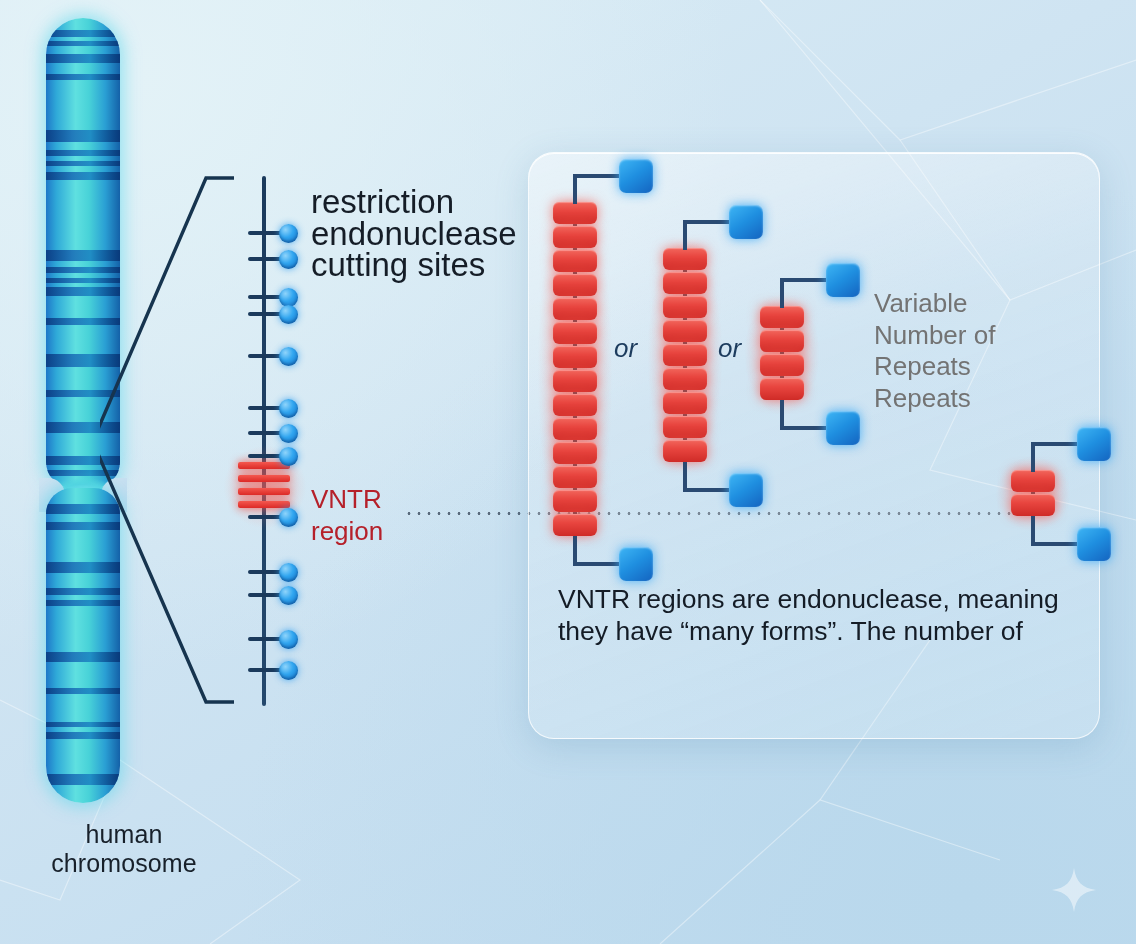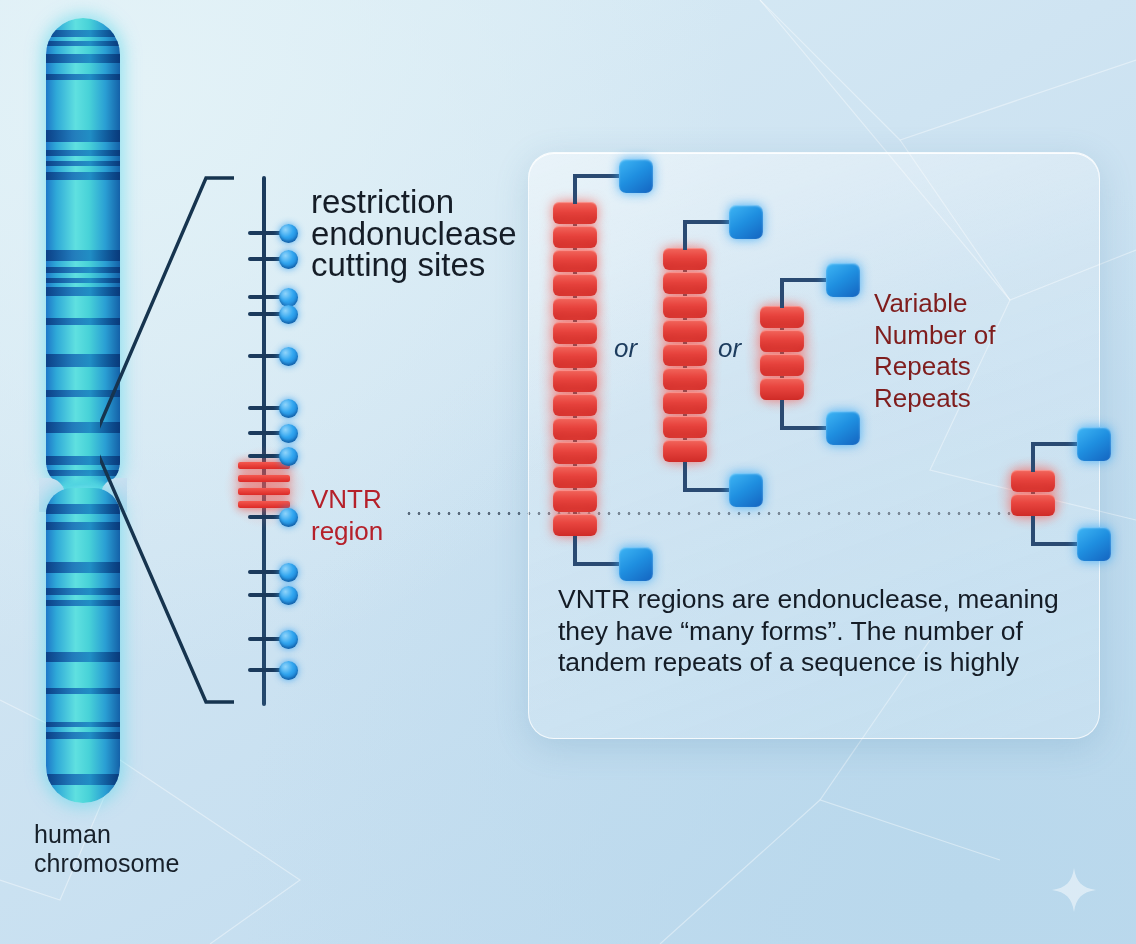--- a/index.html
+++ b/index.html
@@ -24,21 +24,21 @@
   #chr-arm-p{top:10px;height:470px;border-radius:37px 37px 26px 26px;}
   #chr-arm-q{top:480px;height:315px;border-radius:26px 26px 37px 37px;}
   .chr-band{position:absolute;left:0;width:74px;
     background:linear-gradient(90deg,rgba(10,60,130,.92) 0%,rgba(24,105,180,.85) 35%,rgba(20,120,190,.75) 60%,rgba(8,55,120,.95) 100%);}
   .chr-waist{position:absolute;left:12px;top:470px;width:74px;height:34px;
     background:radial-gradient(ellipse at 50% 50%, #8ff0ee 0%, #4fd3dd 45%, rgba(180,225,240,0) 72%);}
   .chr-waist:before,.chr-waist:after{content:"";position:absolute;width:26px;height:34px;
     background:linear-gradient(135deg,#cfe4f2,#bcd9ee);}
   .chr-waist:before{left:-7px;border-radius:0 22px 22px 0;}
   .chr-waist:after{right:-7px;border-radius:22px 0 0 22px;}
-  #chromosome-caption{position:absolute;left:0;top:812px;width:180px;
+  #chromosome-caption{position:absolute;left:0;top:812px;width:180px;text-align:center;
     font-size:25px;line-height:29px;color:#17202a;letter-spacing:.1px;}
 
   
   #bracket-svg{position:absolute;left:100px;top:160px;width:170px;height:560px;}
 
   
   #map-axis{position:absolute;left:262px;top:176px;width:4px;height:530px;
     background:linear-gradient(180deg,#1b3a5c,#24486d);border-radius:2px;}
   .cut-site{position:absolute;}
   .cut-tick{position:absolute;height:4px;background:#1b3a5c;border-radius:2px;}
@@ -58,21 +58,21 @@
     background-image:radial-gradient(circle,#5a6b7d 1.3px, rgba(0,0,0,0) 1.6px);
     background-size:10px 3px;background-repeat:repeat-x;}
 
   
   #info-panel{position:absolute;left:528px;top:152px;width:570px;height:585px;border-radius:26px;
     background:linear-gradient(160deg, rgba(255,255,255,.44) 0%, rgba(255,255,255,.18) 38%, rgba(232,245,252,.26) 100%);
     border:1px solid rgba(255,255,255,.75);
     box-shadow:0 8px 34px rgba(70,130,170,.20), inset 0 1px 0 rgba(255,255,255,.9);}
   #panel-caption{position:absolute;left:558px;top:584px;width:534px;
     font-size:26.5px;line-height:31.5px;color:#141c26;}
-  #label-vntr-expansion{position:absolute;left:874px;top:288px;font-size:26px;line-height:31.5px;color:#7f1d1d;}
+  #label-vntr-expansion{position:absolute;left:874px;top:288px;font-size:26px;line-height:31.5px;color:#737373;}
   .or-text{position:absolute;font-size:26px;font-style:italic;color:#1d3c5e;}
   #or-1{left:614px;top:333px;}
   #or-2{left:718px;top:333px;}
 
   
   .repeat-stack{position:absolute;}
   .rep-unit{position:absolute;left:0;width:44px;height:22px;border-radius:6px;
     background:linear-gradient(180deg,#f2665c 0%,#e8453f 40%,#cf2b27 100%);
     box-shadow:0 0 12px rgba(245,90,80,.75), inset 0 1px 1px rgba(255,190,185,.55);}
   .rep-spine{position:absolute;width:4px;background:#2a3647;}
@@ -302,18 +302,17 @@
 <div id="label-vntr-expansion">
   <div>Variable</div>
   <div>Number of</div>
   <div>Repeats</div>
   <div>Repeats</div>
 </div>
 
 <div id="panel-caption">
   <div>VNTR regions are endonuclease, meaning</div>
   <div>they have “many forms”. The number of</div>
-  <div>tandem repeats of a sequence is highly</div>
 </div>
 
 <svg id="sparkle-icon" viewBox="0 0 44 44">
   <path d="M22 0 C24 14 30 20 44 22 C30 24 24 30 22 44 C20 30 14 24 0 22 C14 20 20 14 22 0 Z" fill="#ffffff" fill-opacity="0.78"></path>
 </svg>
 
 </body></html>

